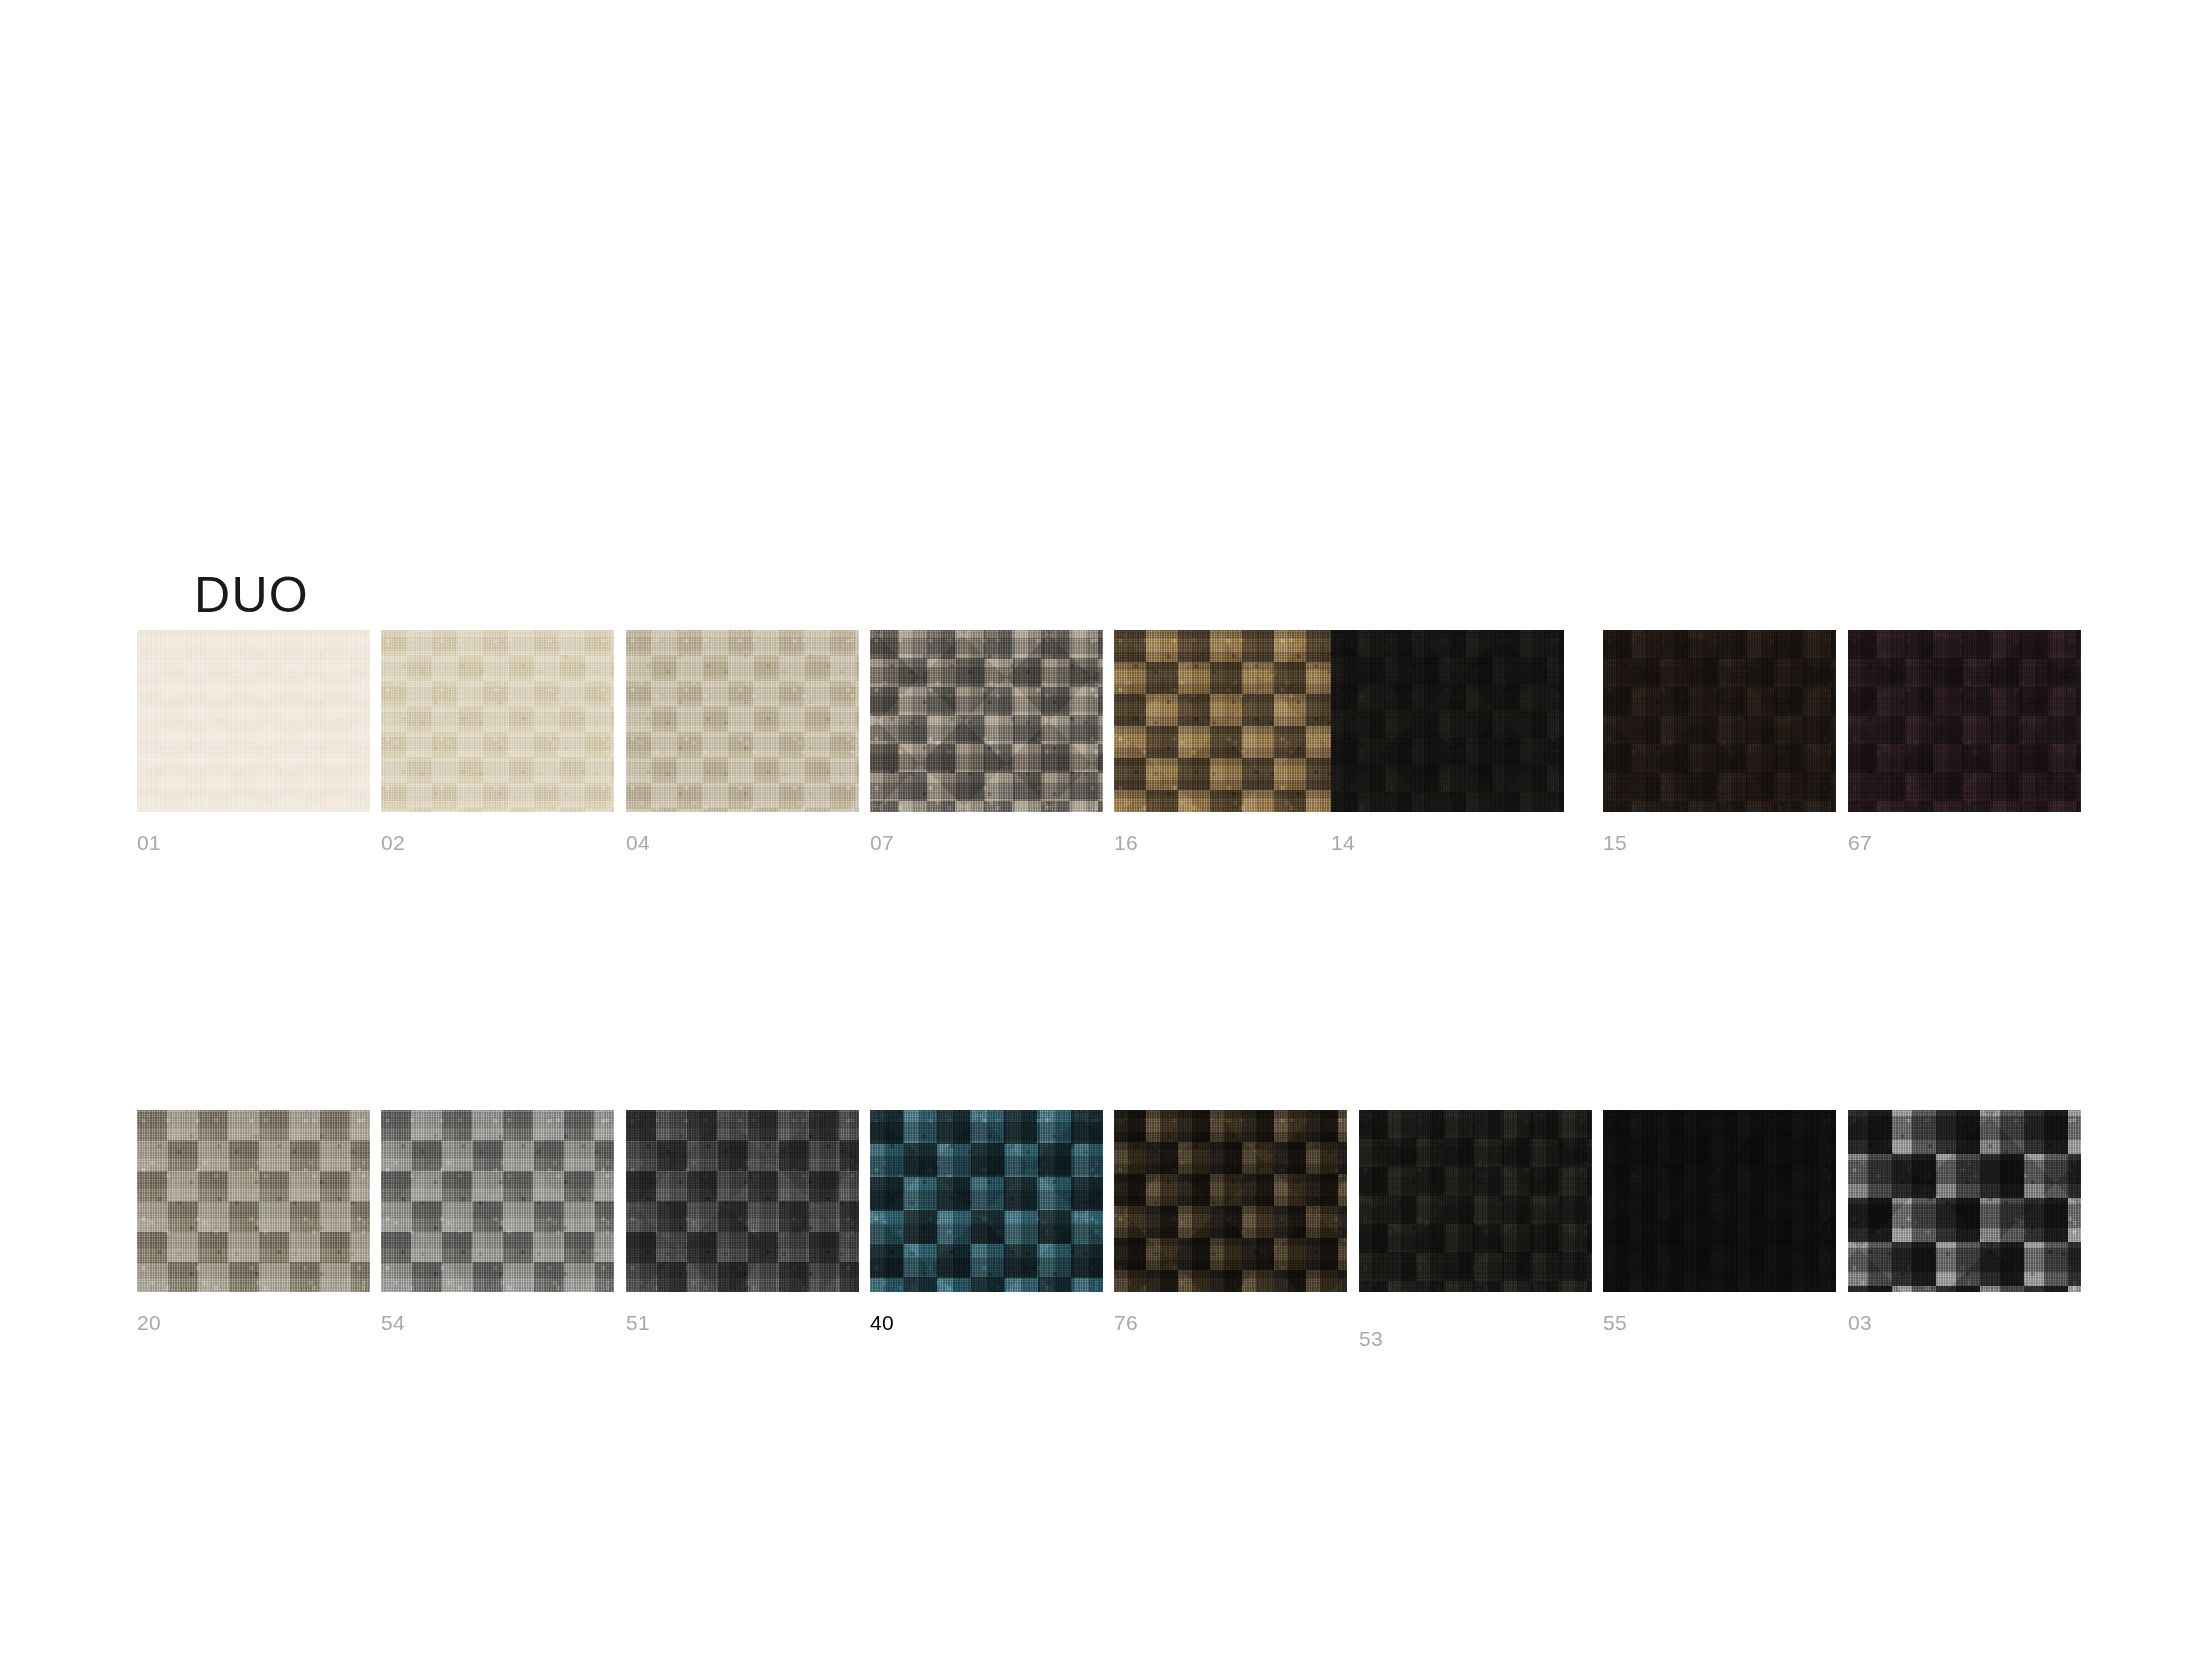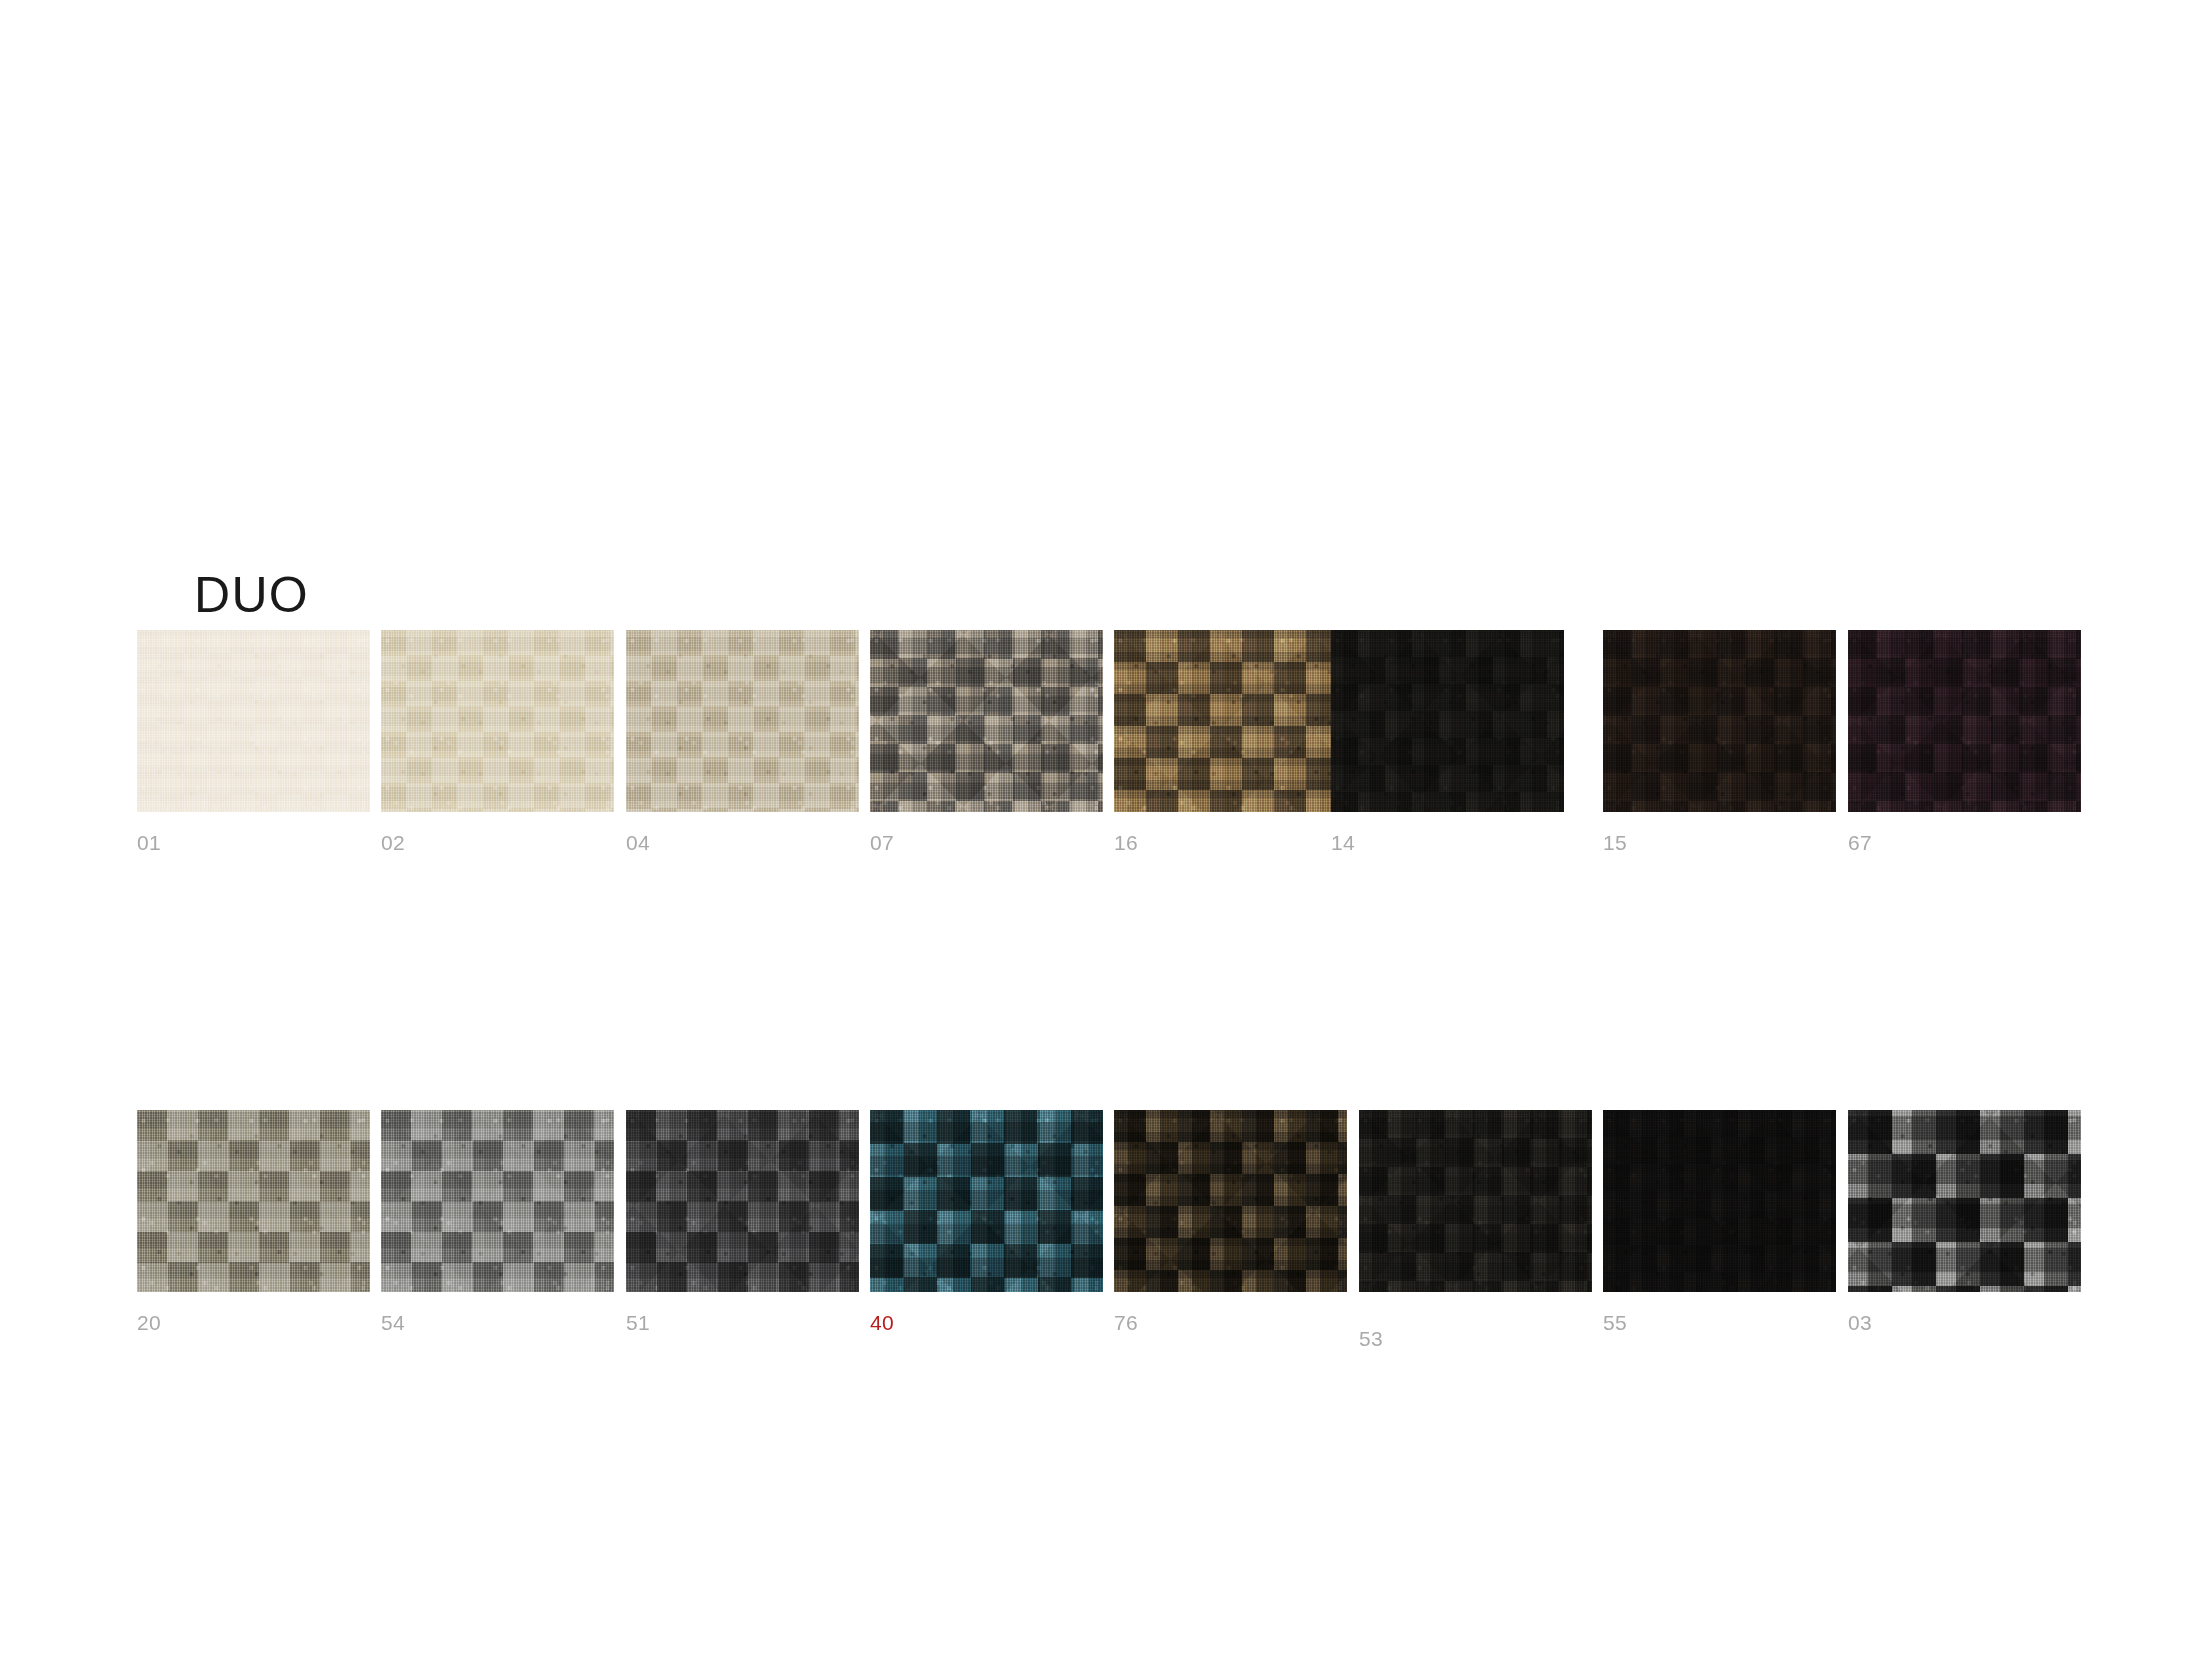--- a/index.html
+++ b/index.html
@@ -218,21 +218,21 @@
             <div class="slub" style="opacity: 0.63;"></div>
           </div>
           <div class="swatch-label" style="color: rgb(169, 169, 169);">51</div>
         </div>
         <div class="swatch-cell" style="left: 733px;">
           <div class="swatch-tile" title="petrol-teal-blue">
             <div class="weave" style="background-color: rgb(42, 74, 82); background-image: repeating-conic-gradient(rgba(175, 198, 204, 0.482) 0%, rgba(175, 198, 204, 0.482) 25%, rgba(7, 16, 15, 0.482) 0%, rgba(7, 16, 15, 0.482) 50%), repeating-conic-gradient(from 45deg, rgba(13, 26, 30, 0.247) 0%, rgba(13, 26, 30, 0.247) 25%, rgba(0, 0, 0, 0) 0%, rgba(0, 0, 0, 0) 50%), repeating-linear-gradient(0deg, rgba(175, 198, 204, 0.263) 0px, rgba(175, 198, 204, 0.263) 15px, rgba(13, 26, 30, 0.298) 15px, rgba(13, 26, 30, 0.298) 34px), repeating-linear-gradient(90deg, rgba(175, 198, 204, 0.227) 0px, rgba(175, 198, 204, 0.227) 15px, rgba(13, 26, 30, 0.263) 15px, rgba(13, 26, 30, 0.263) 34px); background-size: 67px 67px, 101px 101px, auto, auto; background-position: 0px 0px, 8.4px 5.6px, 0px 0px, 0px 0px; background-blend-mode: overlay, soft-light, multiply, screen;"></div>
             <div class="yarn"></div>
             <div class="slub" style="opacity: 0.7;"></div>
           </div>
-          <div class="swatch-label" style="color: #b91c1c;">40</div>
+          <div class="swatch-label" style="color: #000000;">40</div>
         </div>
         <div class="swatch-cell" style="left: 977px;">
           <div class="swatch-tile" title="black-tan-melange">
             <div class="weave" style="background-color: rgb(48, 41, 31); background-image: repeating-conic-gradient(rgba(196, 183, 154, 0.475) 0%, rgba(196, 183, 154, 0.475) 25%, rgba(8, 7, 5, 0.475) 0%, rgba(8, 7, 5, 0.475) 50%), repeating-conic-gradient(from 45deg, rgba(18, 16, 12, 0.24) 0%, rgba(18, 16, 12, 0.24) 25%, rgba(0, 0, 0, 0) 0%, rgba(0, 0, 0, 0) 50%), repeating-linear-gradient(0deg, rgba(196, 183, 154, 0.26) 0px, rgba(196, 183, 154, 0.26) 14.4px, rgba(18, 16, 12, 0.294) 14.4px, rgba(18, 16, 12, 0.294) 32px), repeating-linear-gradient(90deg, rgba(196, 183, 154, 0.224) 0px, rgba(196, 183, 154, 0.224) 14.4px, rgba(18, 16, 12, 0.26) 14.4px, rgba(18, 16, 12, 0.26) 32px); background-size: 64px 64px, 96px 96px, auto, auto; background-position: 0px 0px, 8px 5.3px, 0px 0px, 0px 0px; background-blend-mode: overlay, soft-light, multiply, screen;"></div>
             <div class="yarn"></div>
             <div class="slub" style="opacity: 0.69;"></div>
           </div>
           <div class="swatch-label" style="color: rgb(169, 169, 169);">76</div>
         </div>
         <div class="swatch-cell" style="left: 1222px;">

